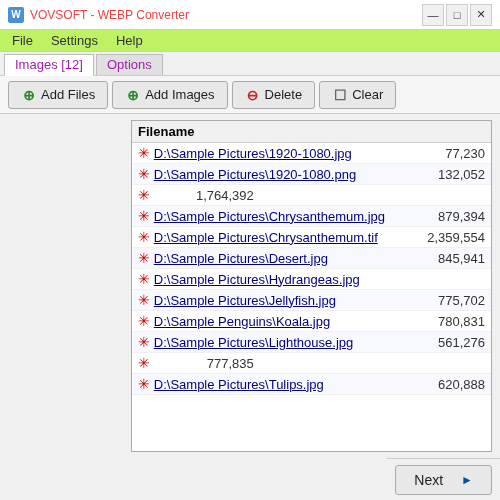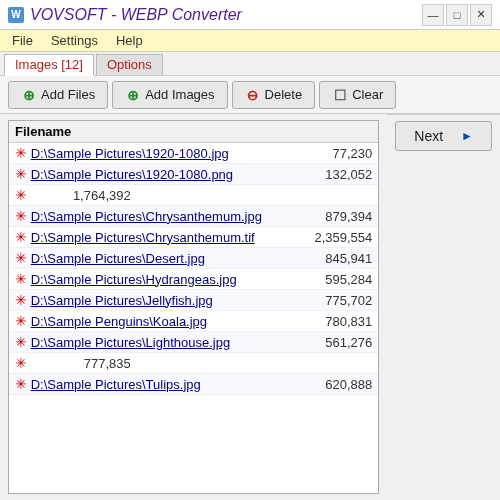--- a/index.html
+++ b/index.html
@@ -31,42 +31,41 @@
       background: #4a90d9;
       border-radius: 2px;
       display: flex;
       align-items: center;
       justify-content: center;
       font-size: 10px;
       color: white;
       font-weight: bold;
     }
     .title-bar-title {
-      font-size: 16px;
-      color: #4c1d95;
-      font-style: italic;
+      font-size: 12px;
+      color: #ef4444;
     }
     .title-bar-controls {
       display: flex;
       gap: 2px;
     }
     .title-bar-btn {
       width: 22px;
       height: 22px;
       background: #f0f0f0;
       border: 1px solid #ccc;
       display: flex;
       align-items: center;
       justify-content: center;
       cursor: pointer;
       font-size: 11px;
       color: #333;
     }
     .menu-bar {
-      background: #fef9c3;
+      background: #bef264;
       border-bottom: 1px solid #ccc;
       display: flex;
       align-items: center;
       height: 22px;
       padding: 0 4px;
       gap: 2px;
     }
     .menu-item {
       padding: 2px 8px;
       cursor: pointer;
@@ -83,21 +82,21 @@
       padding-top: 2px;
       gap: 2px;
     }
     .tab {
       padding: 2px 10px;
       cursor: pointer;
       background: #e0e0e0;
       border: 1px solid #bbb;
       border-bottom: none;
       font-size: 13px;
-      color: #b91c1c;
+      color: #a21caf;
     }
     .tab.active {
       background: white;
       border-bottom: 1px solid white;
       margin-bottom: -1px;
     }
     .toolbar {
       background: #f5f5f5;
       border-bottom: 1px solid #ccc;
       display: flex;
@@ -159,22 +158,23 @@
     .file-row:nth-child(even) { background: #f8f8ff; }
     .file-icon {
       color: #cc0000;
       margin-right: 4px;
       font-size: 14px;
     }
     .file-name { flex: 1; color: #000080; font-size: 13px; text-decoration: underline; }
     .file-size { width: 100px; text-align: right; color: #333; font-size: 13px; }
     .main-content {
       display: flex;
-      flex-direction: row;
+      flex-direction: column;
       height: calc(500px - 30px - 22px - 24px - 38px);
+      align-items: flex-end;
     }
     .bottom-bar {
       background: #f0f0f0;
       border-top: 1px solid #ccc;
       display: flex;
       align-items: center;
       justify-content: flex-end;
       padding: 6px 8px;
       height: 42px;
     }
@@ -272,21 +272,20 @@
           <span class="file-size">2,359,554</span>
         </div>
         <div class="file-row">
           <span class="file-icon">✳</span>
           <span class="file-name">D:\Sample Pictures\Desert.jpg</span>
           <span class="file-size">845,941</span>
         </div>
         <div class="file-row">
           <span class="file-icon">✳</span>
           <span class="file-name">D:\Sample Pictures\Hydrangeas.jpg</span>
-          <span class="file-size">595,284</span>
         </div>
         <div class="file-row">
           <span class="file-icon">✳</span>
           <span class="file-name">D:\Sample Pictures\Jellyfish.jpg</span>
           <span class="file-size">775,702</span>
         </div>
         <div class="file-row">
           <span class="file-icon">✳</span>
           <span class="file-name">D:\Sample Penguins\Koala.jpg</span>
           <span class="file-size">780,831</span>

